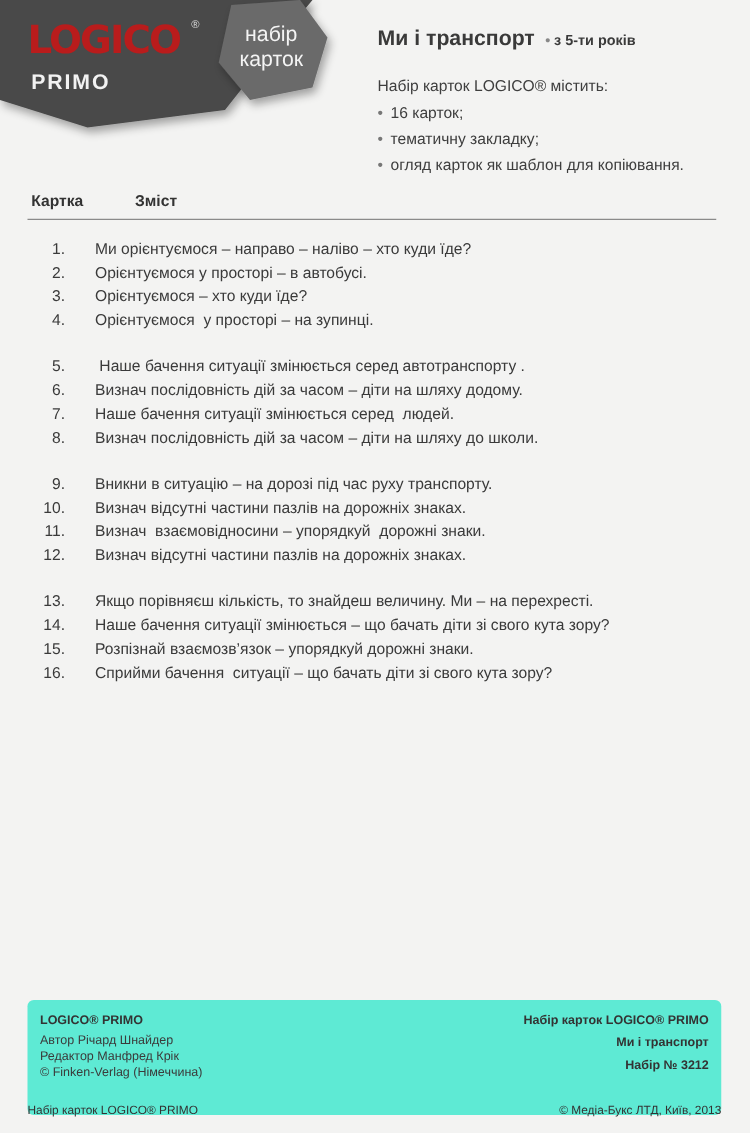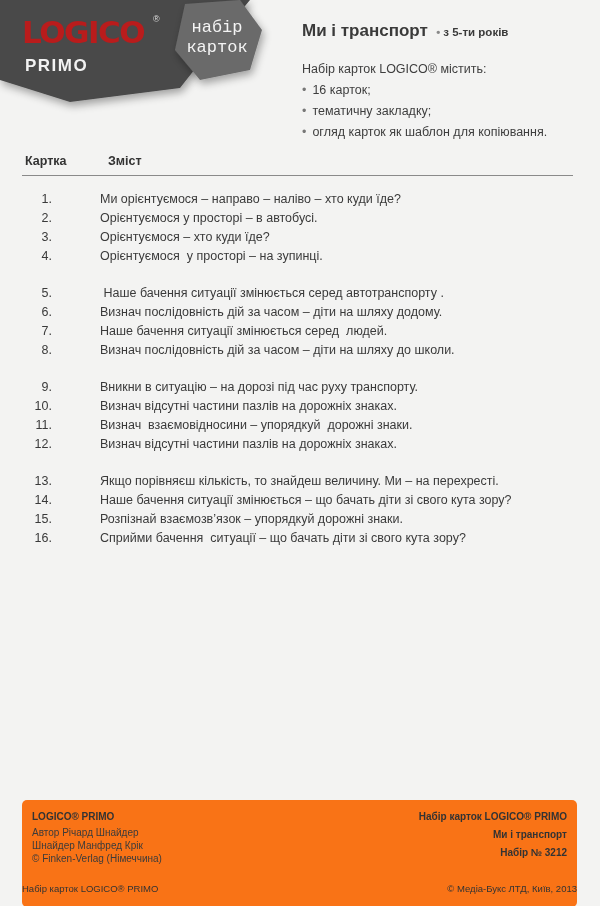--- a/index.html
+++ b/index.html
@@ -19,21 +19,21 @@
     }
     .logo-reg {
       position: absolute; left: 153px; top: 14px; font-size: 9px; color: #ddd;
     }
     .primo-text {
       position: absolute; left: 25px; top: 56px;
       font-weight: bold; font-size: 17px; letter-spacing: 1.5px; color: #f2f2f2;
     }
     .set-badge {
       position: absolute; left: 180px; top: 18px; width: 74px;
-      text-align: center; color: #f4f4f4; font-size: 17px; line-height: 20px; font-family: Liberation Mono, monospace;
+      text-align: center; color: #f4f4f4; font-size: 17px; line-height: 20px;
     }
     .title-block { position: absolute; left: 302px; top: 21px; }
     .main-title { font-weight: bold; font-size: 17px; color: #3a3a3a; }
     .age { font-weight: bold; font-size: 11.5px; color: #3a3a3a; margin-left: 4px; }
     .age .dot { color: #888; margin-right: 3px; }
     .intro {
       position: absolute; left: 302px; top: 59px; font-size: 12.5px;
       color: #3e3e3e; line-height: 21px;
     }
     .intro .bullet { color: #777; margin-right: 6px; }
@@ -43,24 +43,24 @@
     }
     .table-head .col2 { position: absolute; left: 43px; top: 0; margin-left: 40px; }
     .head-rule {
       position: absolute; left: 22px; top: 175px; width: 551px; height: 1px;
       background: #8a8a8a;
     }
     .rows { position: absolute; left: 0; top: 192px; width: 600px; }
     .group { margin-bottom: 18px; }
     .row { position: relative; height: 19px; font-size: 12.5px; color: #3a3a3a; }
     .row .num { position: absolute; left: 20px; width: 32px; text-align: right; }
-    .row .txt { position: absolute; left: 100px; white-space: pre; }
+    .row .txt { position: absolute; left: 76px; white-space: pre; }
     .footer-box {
-      position: absolute; left: 22px; top: 800px; width: 555px; height: 107px;
-      background: #f97316; border-radius: 5px;
+      position: absolute; left: 22px; top: 800px; width: 555px; height: 92px;
+      background: #5eead4; border-radius: 5px;
     }
     .fb-left { position: absolute; left: 10px; top: 10px; font-size: 10px; color: #3b3b3b; line-height: 13px; }
     .fb-left .brand { font-weight: bold; margin-bottom: 3px; color: #333; }
     .fb-right { position: absolute; right: 10px; top: 10px; text-align: right; font-size: 10px; font-weight: bold; color: #333; line-height: 14px; }
     .fb-right div { margin-bottom: 4px; }
     .bottom-left { position: absolute; left: 22px; top: 883px; font-size: 9.5px; color: #333; }
     .bottom-right { position: absolute; right: 23px; top: 883px; font-size: 9.5px; color: #333; }
   </style>
 </head>
 <body>
@@ -184,21 +184,21 @@
         <span class="num">16.</span>
         <span class="txt">Сприйми бачення  ситуації – що бачать діти зі свого кута зору?</span>
       </div>
   </div>
 </div>
 
 <div class="footer-box">
   <div class="fb-left">
     <div class="brand">LOGICO® PRIMO</div>
     <div>Автор  Річард Шнайдер</div>
-    <div>Шнайдер  Манфред Крік</div>
+    <div>Редактор  Манфред Крік</div>
     <div>© Finken-Verlag (Німеччина)</div>
   </div>
   <div class="fb-right">
     <div>Набір карток  LOGICO® PRIMO</div>
     <div>Ми і транспорт</div>
     <div>Набір № 3212</div>
   </div>
 </div>
 
 <div class="bottom-left">Набір карток LOGICO® PRIMO</div>

